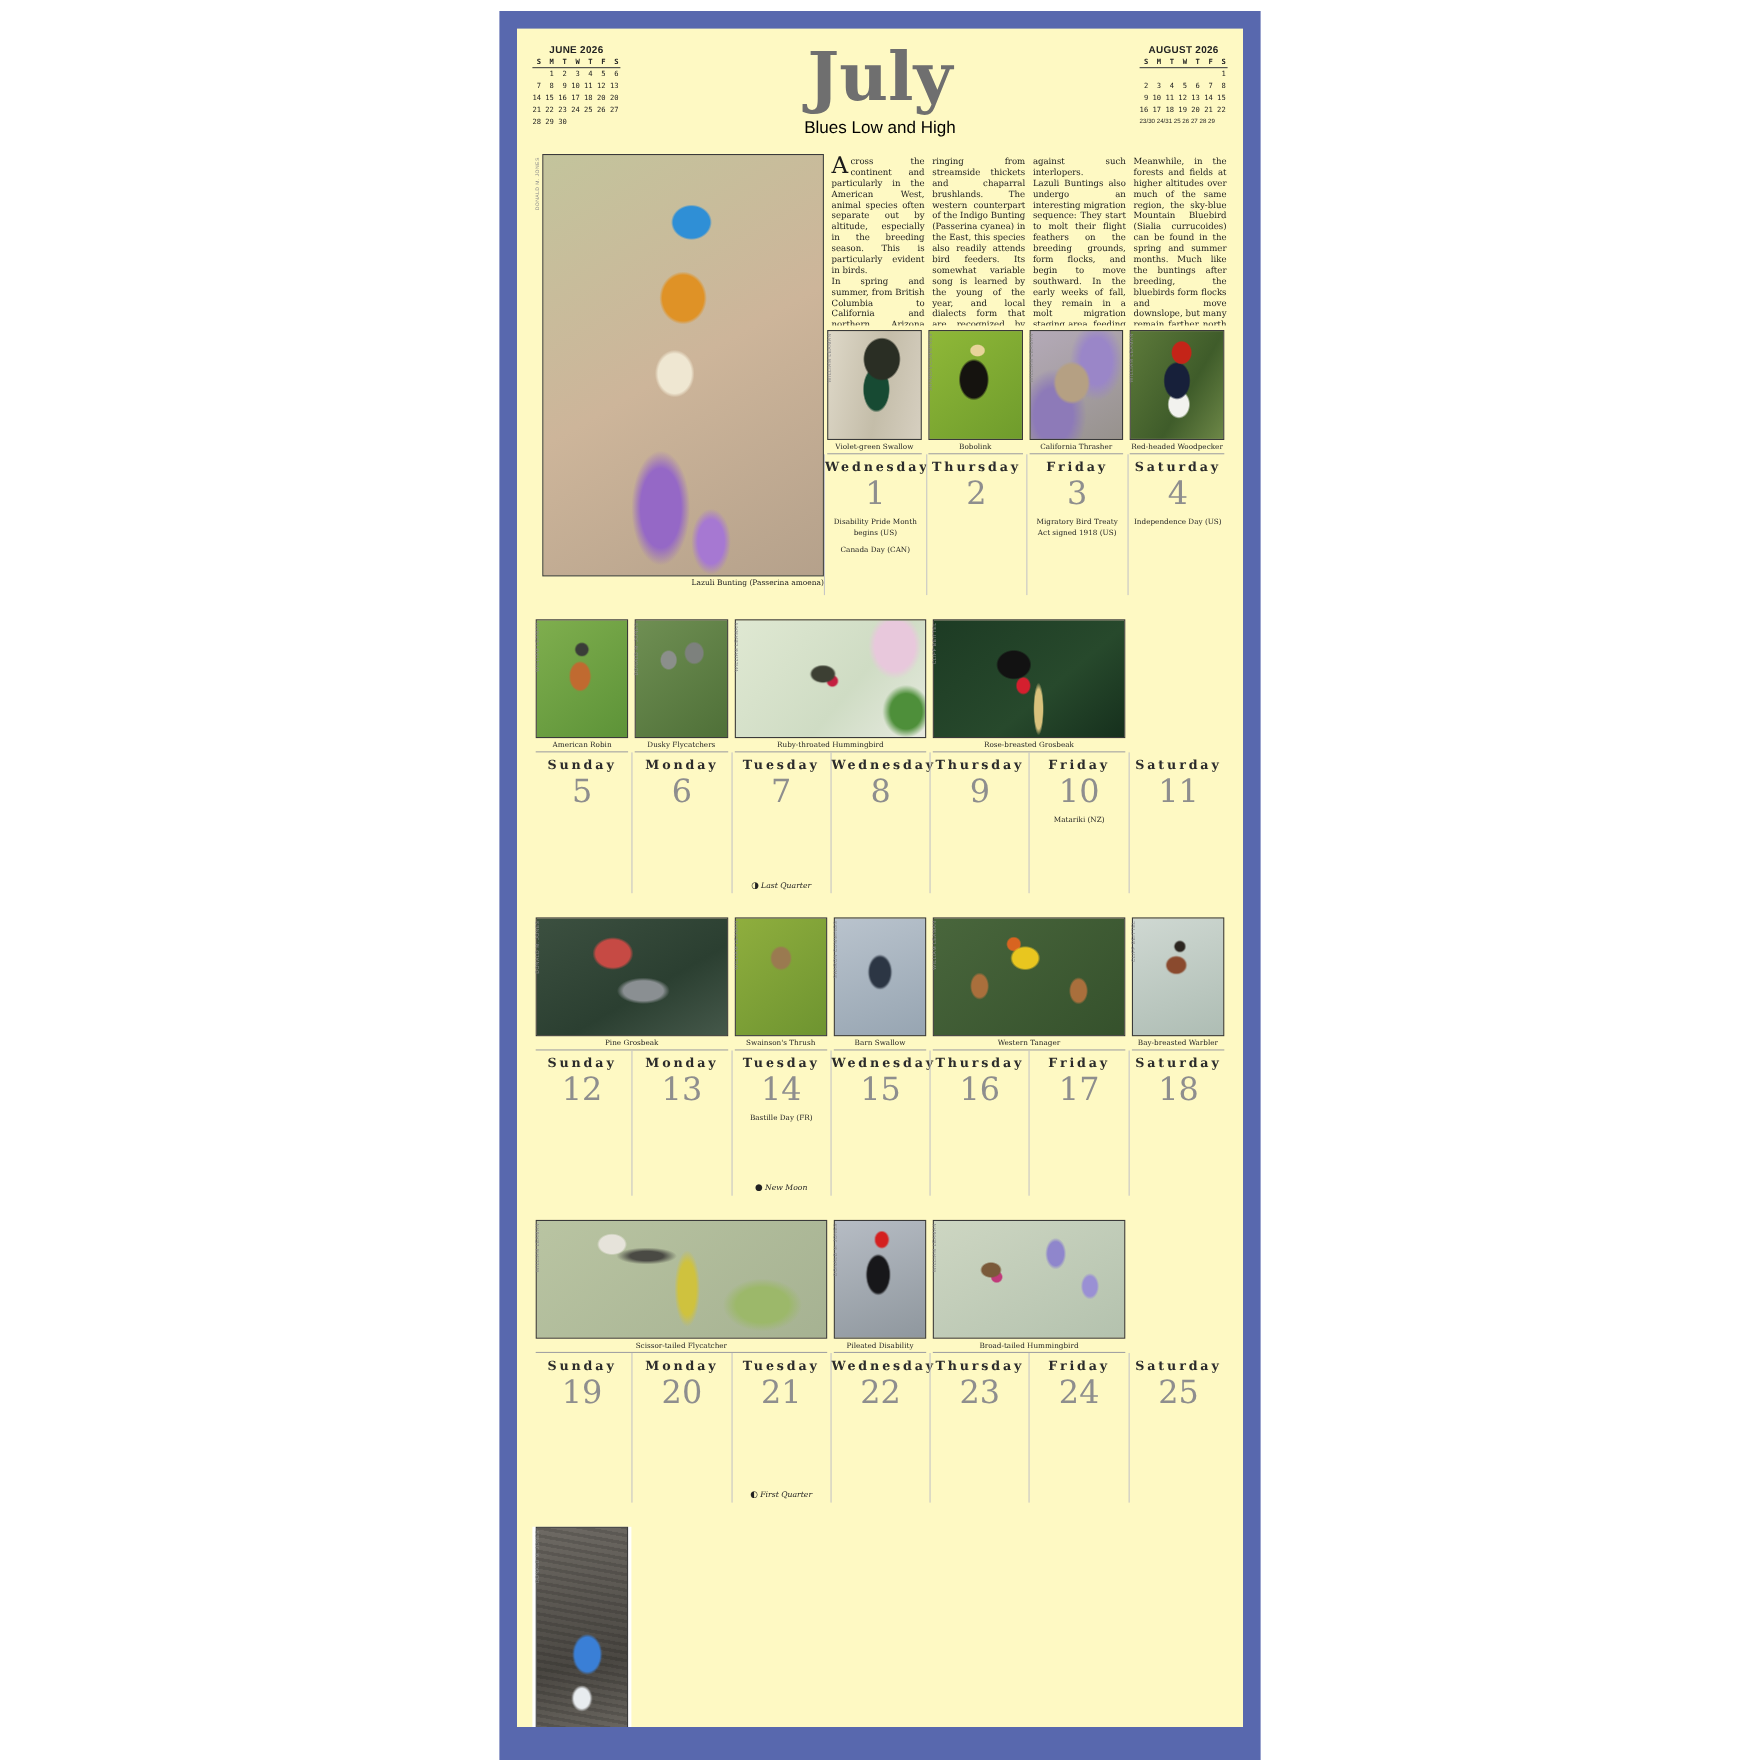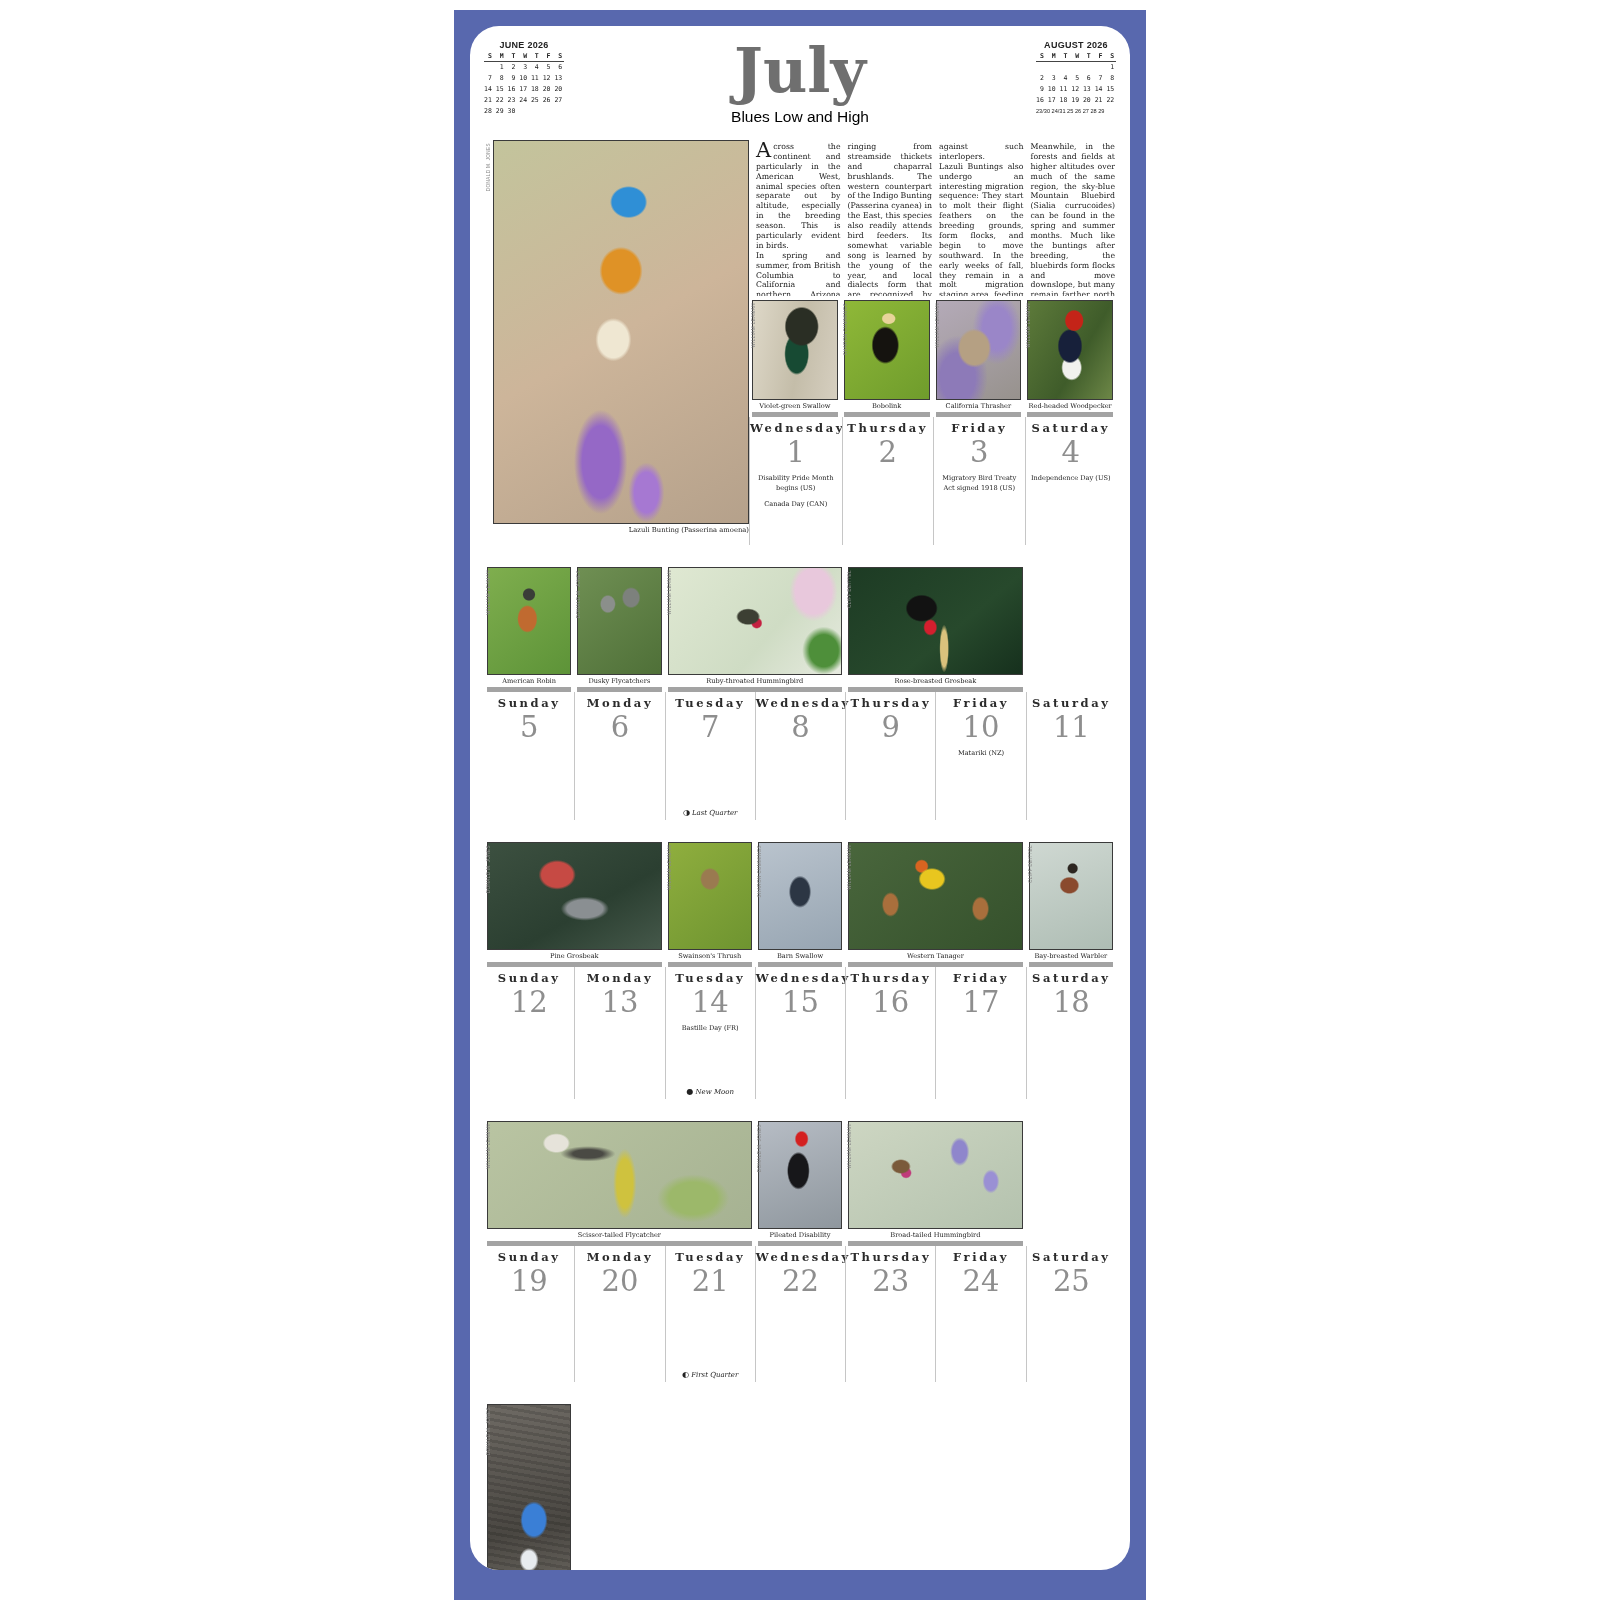--- a/index.html
+++ b/index.html
@@ -1,21 +1,21 @@
 <!DOCTYPE html>
 <html><head>
 <meta charset="utf-8">
 <style>
   html,body{margin:0;padding:0;}
   body{width:1600px;height:1600px;background:#ffffff;position:relative;
        font-family:"DejaVu Serif",serif;color:#1a1a1a;}
   .frame{position:absolute;left:454px;top:10px;width:692px;height:1590px;
          background:#5868ae;box-sizing:border-box;padding:16px 16px 30px;}
-  .page{width:100%;height:100%;background:#ffffff;box-sizing:border-box;
-        padding:8px 14px;overflow:hidden;border-radius:29px;}
+  .page{width:100%;height:100%;background:#fef9c3;box-sizing:border-box;
+        padding:8px 14px;overflow:hidden;}
 
   
   .header{display:flex;align-items:flex-start;padding-top:6px;height:96px;}
   .minical{width:80px;flex:0 0 80px;color:#222;}
   .mc-title{font-family:"Liberation Sans",sans-serif;font-weight:bold;font-size:9px;
             letter-spacing:.3px;text-align:center;margin-bottom:2px;white-space:nowrap;}
   .mc-dow{font-family:"DejaVu Sans Mono",monospace;font-size:6.5px;font-weight:bold;
           white-space:pre;border-bottom:1px solid #444;padding-bottom:1px;}
   .mc-row{font-family:"DejaVu Sans Mono",monospace;font-size:6.5px;white-space:pre;line-height:1.7;}
   .mc-last{font-family:"Liberation Sans",sans-serif;font-size:5.6px;white-space:nowrap;line-height:1.9;}
@@ -34,21 +34,21 @@
   .article{display:flex;gap:7px;padding:2px 1px 0 7px;height:154px;overflow:hidden;
            font-size:7.8px;line-height:1.27;text-align:justify;color:#1a1a1a;}
   .article .col{flex:1;white-space:pre-line;min-width:0;}
   .article .col:first-child::first-letter{font-size:21px;line-height:16px;float:left;padding-right:2px;}
 
   
   figure.photo{position:relative;margin:0;padding:0 3px;box-sizing:border-box;min-width:0;}
   .photo .img{height:106px;border:1px solid #3a3a3a;}
   .w1 .photo .img{height:98px;}
   .photo figcaption{font-size:6.6px;text-align:center;color:#222;padding:2px 0;
-                    border-bottom:5px solid #a3a3a3;}
+                    border-bottom:1px solid #a3a3a3;}
   .s2{grid-column:span 2;} .s3{grid-column:span 3;}
   .w1{display:grid;grid-template-columns:repeat(4,1fr);margin-top:4px;}
   .strip{display:grid;grid-template-columns:repeat(7,1fr);}
 
   
   .w1-days{display:grid;grid-template-columns:repeat(4,1fr);height:128px;border-left:1px solid #c6c6c6;}
   .days7{display:grid;grid-template-columns:repeat(7,1fr);}
   .h2{height:128px;} .h3{height:132px;} .h4{height:136px;}
   .day{position:relative;text-align:center;padding-top:4px;min-width:0;}
   .day+.day{border-left:1px solid #c6c6c6;}

